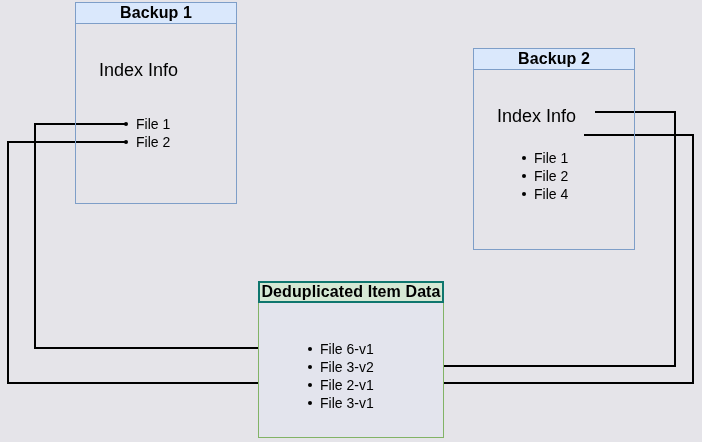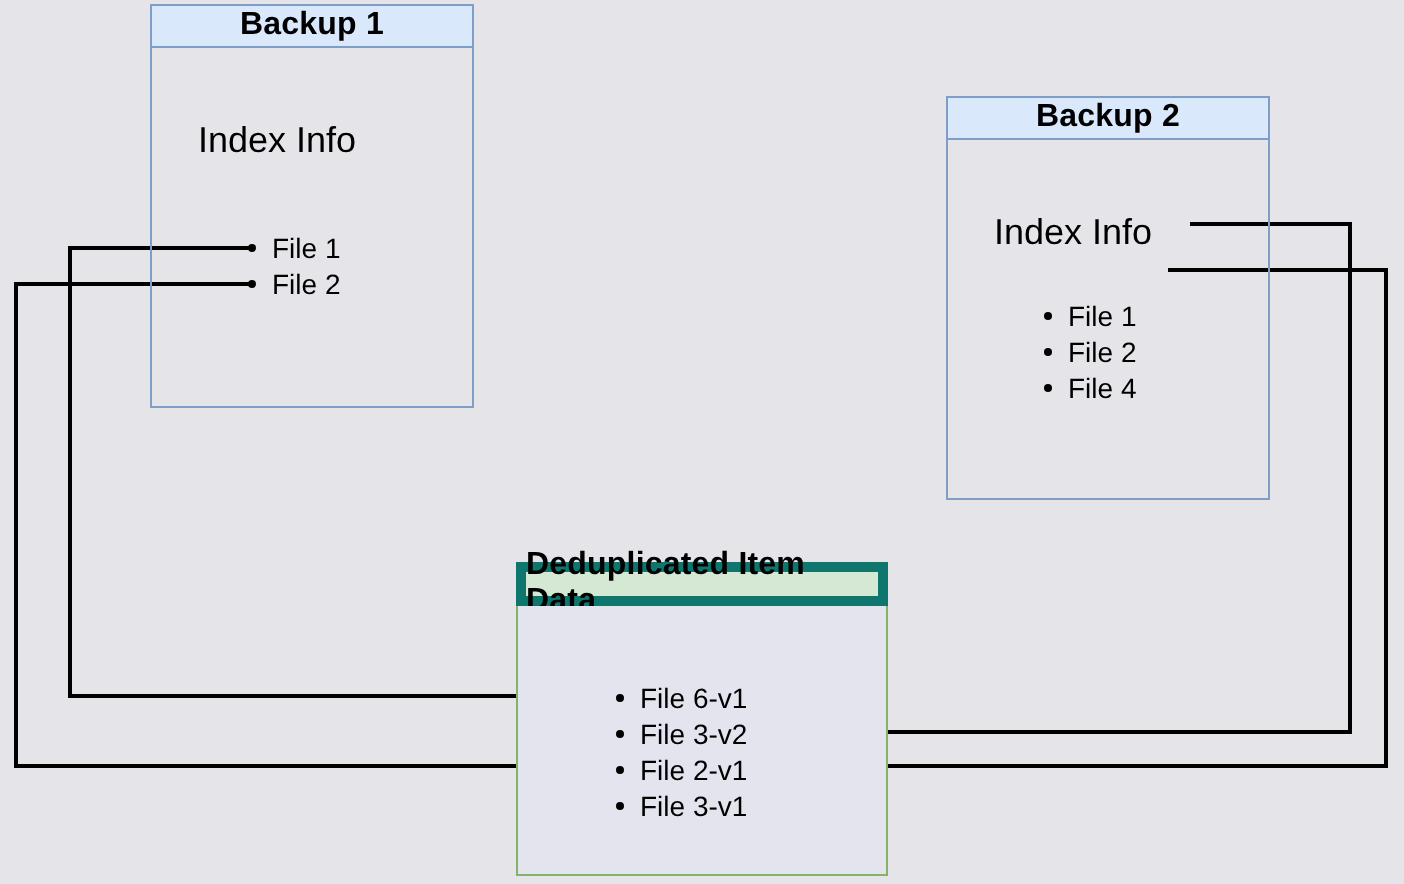--- a/index.html
+++ b/index.html
@@ -59,21 +59,21 @@
     font-weight: bold;
     color: #000000;
     letter-spacing: 0.1px;
   }
   .box-blue .box-header {
     background: #dae8fc;
     border: 1px solid #7e9ec8;
   }
   .box-green .box-header {
     background: #d5e8d4;
-    border: 5px solid #0f766e;
+    border: 2px solid #0f766e;
   }
   .box-body {
     position: absolute;
     left: 1px;
     right: 1px;
     top: 22px;
     bottom: 1px;
   }
   .box-caption {
     position: absolute;

